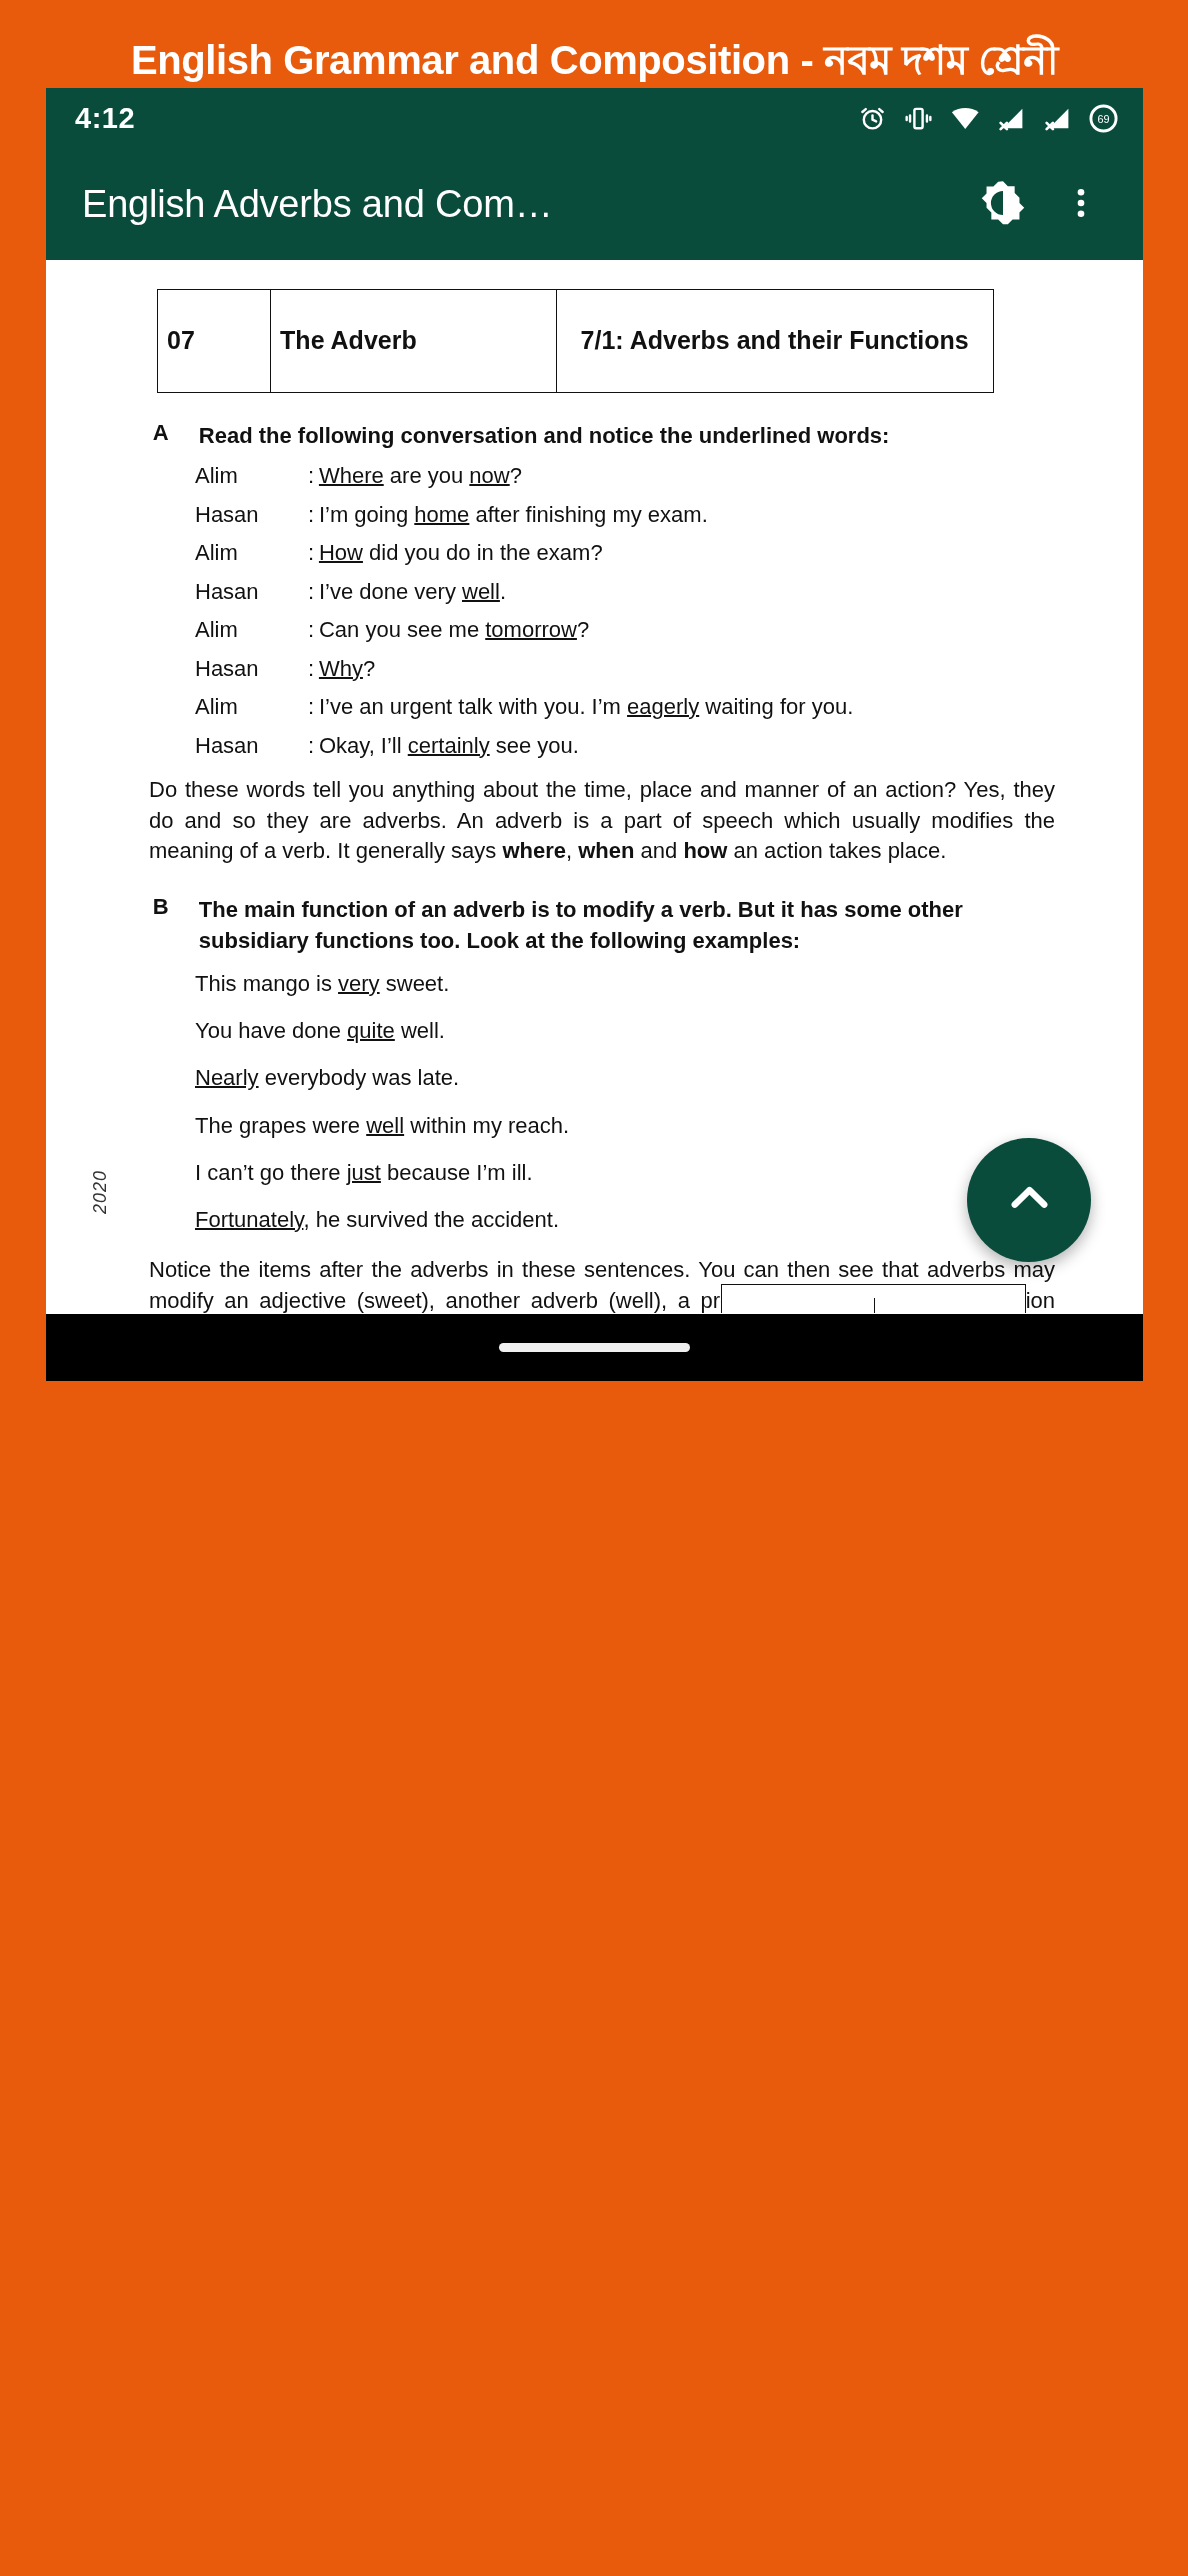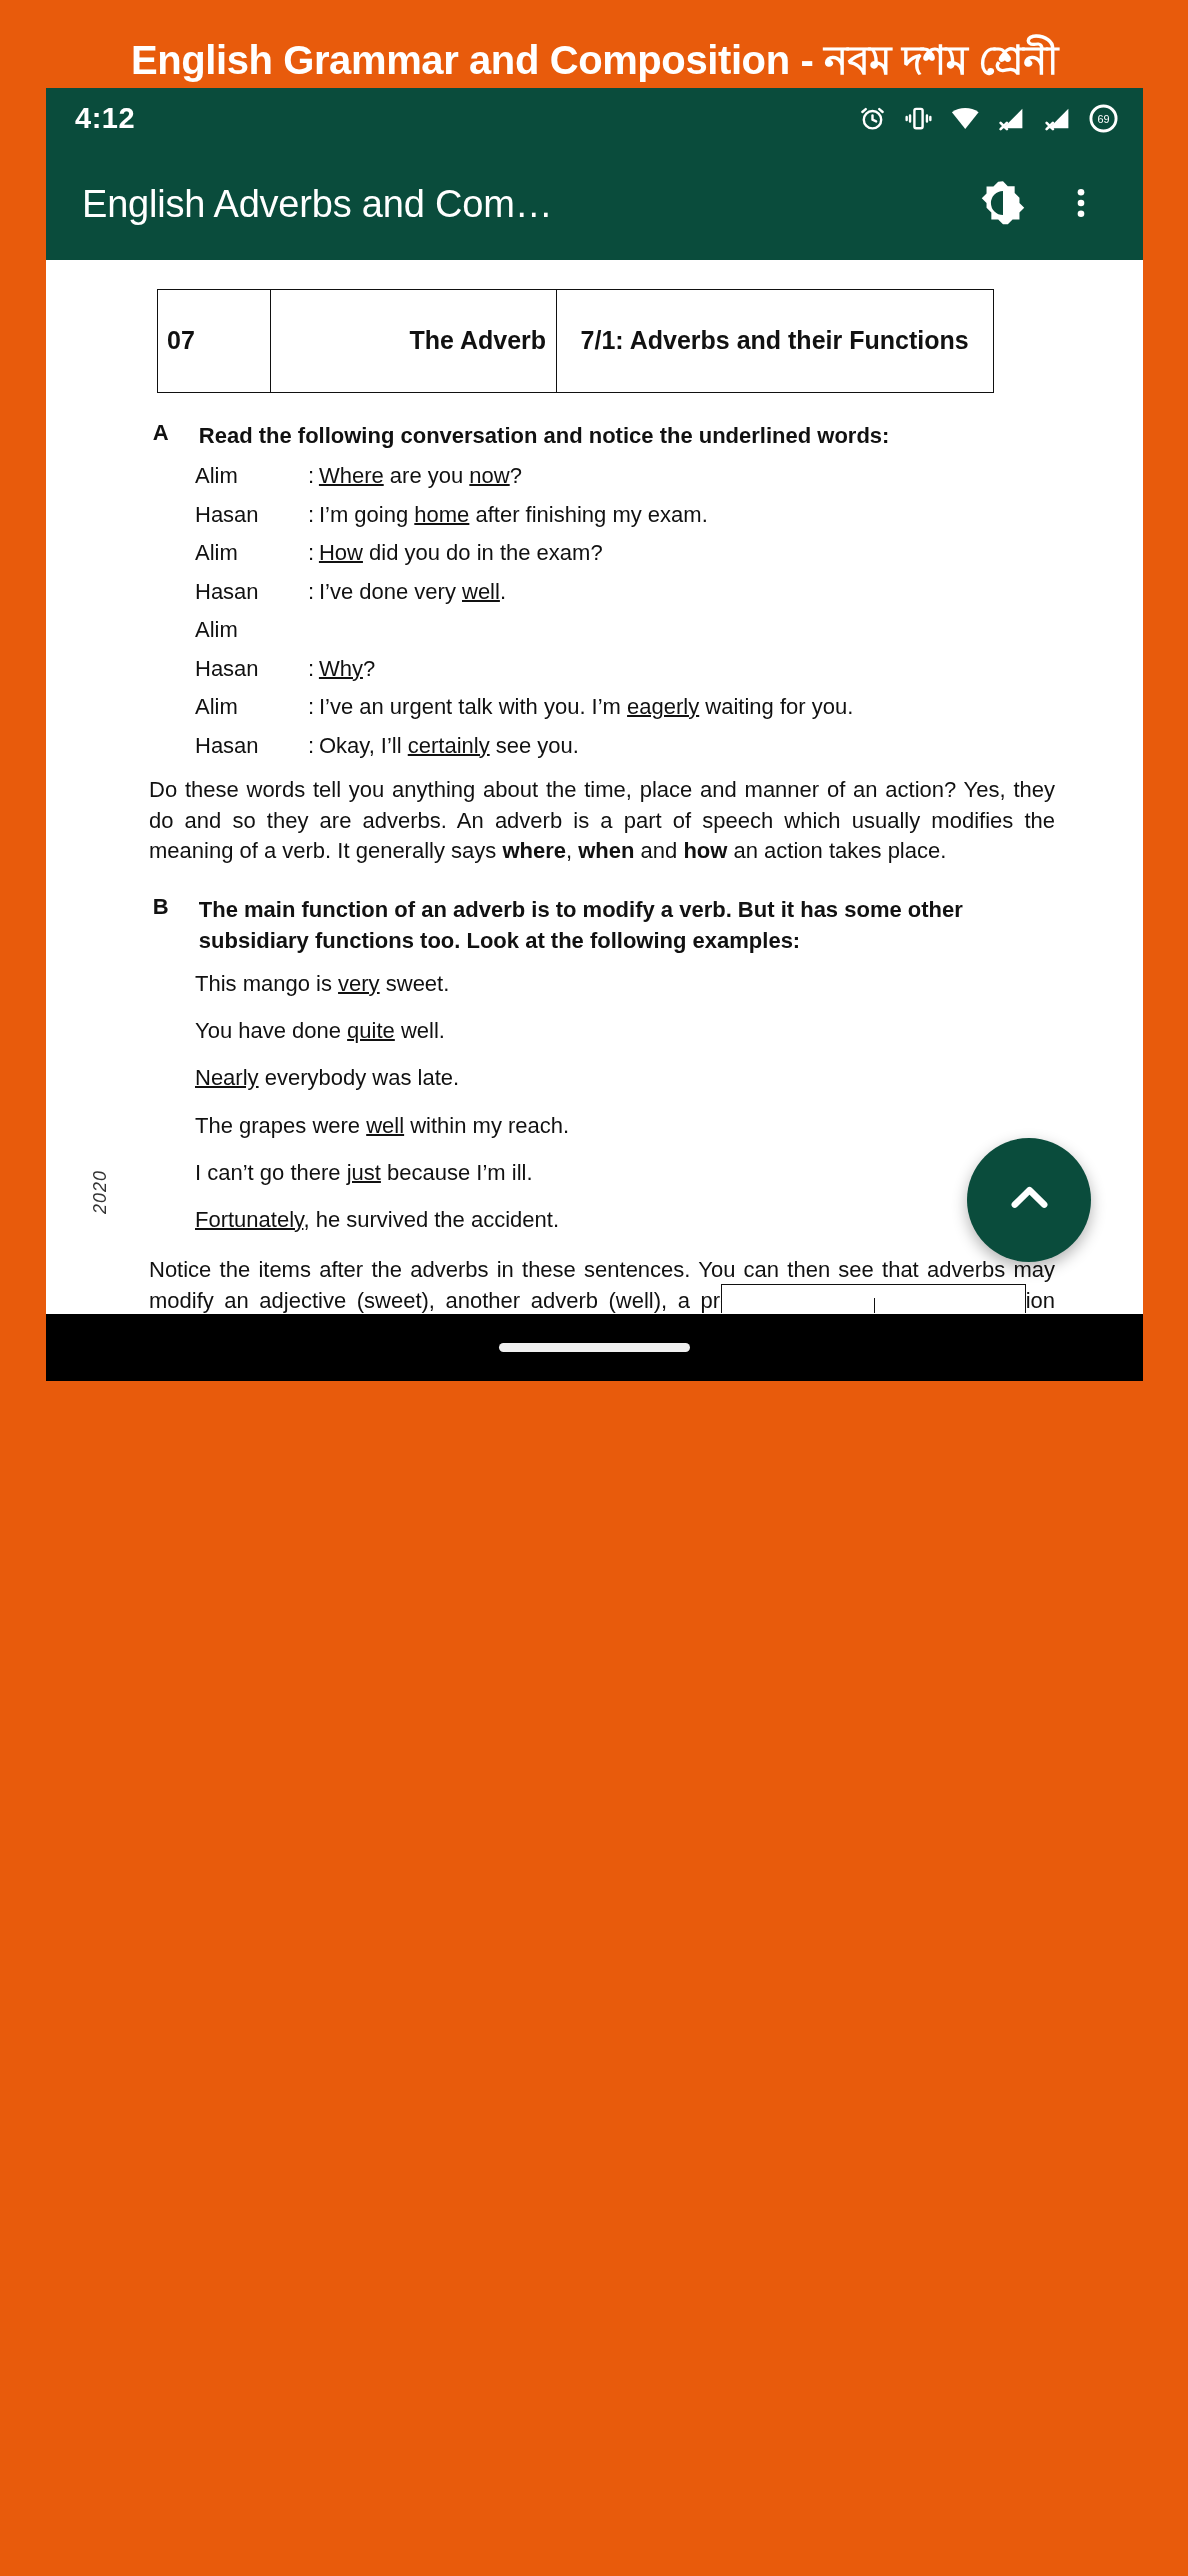--- a/index.html
+++ b/index.html
@@ -117,21 +117,21 @@
   }
   table.lesson-head td {
     border: 1.9px solid #111;
     height: 103px;
     vertical-align: middle;
     font-size: 25px;
     font-weight: bold;
     padding: 3.8px 9.5px;
   }
   td.c1 { width: 113px; text-align: left; padding-left: 11.4px; vertical-align: top; padding-top: 9.5px;}
-  td.c2 { width: 286px; text-align: right; padding-left: 15.3px; vertical-align: top; padding-top: 9.5px;}
+  td.c2 { width: 286px; text-align: left; padding-left: 15.3px; vertical-align: top; padding-top: 9.5px;}
   td.c3 { width: 437px; text-align: center; line-height: 1.42; }
 
   
   .sec {
     display: flex;
     margin-top: 27px;
   }
   .sec-letter {
     width: 46px;
     flex: 0 0 46px;
@@ -334,20 +334,21 @@
             <div class="dialog-row">
               <span class="spk">Alim</span>
               <span class="utt"><span class="colon">:</span><u>How</u> did you do in the exam?</span>
             </div>
             <div class="dialog-row">
               <span class="spk">Hasan</span>
               <span class="utt"><span class="colon">:</span>I’ve done very <u>well</u>.</span>
             </div>
             <div class="dialog-row">
               <span class="spk">Alim</span>
+              <span class="utt"><span class="colon">:</span>Can you see me <u>tomorrow</u>?</span>
             </div>
             <div class="dialog-row">
               <span class="spk">Hasan</span>
               <span class="utt"><span class="colon">:</span><u>Why</u>?</span>
             </div>
             <div class="dialog-row">
               <span class="spk">Alim</span>
               <span class="utt"><span class="colon">:</span>I’ve an urgent talk with you. I’m <u>eagerly</u> waiting for you.</span>
             </div>
             <div class="dialog-row">

